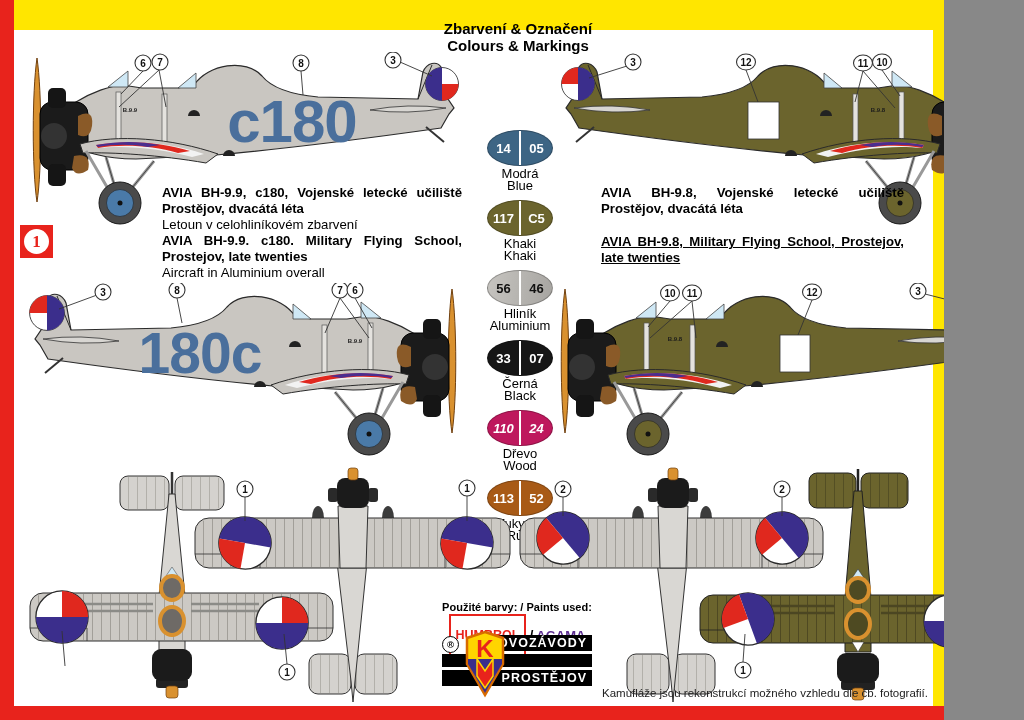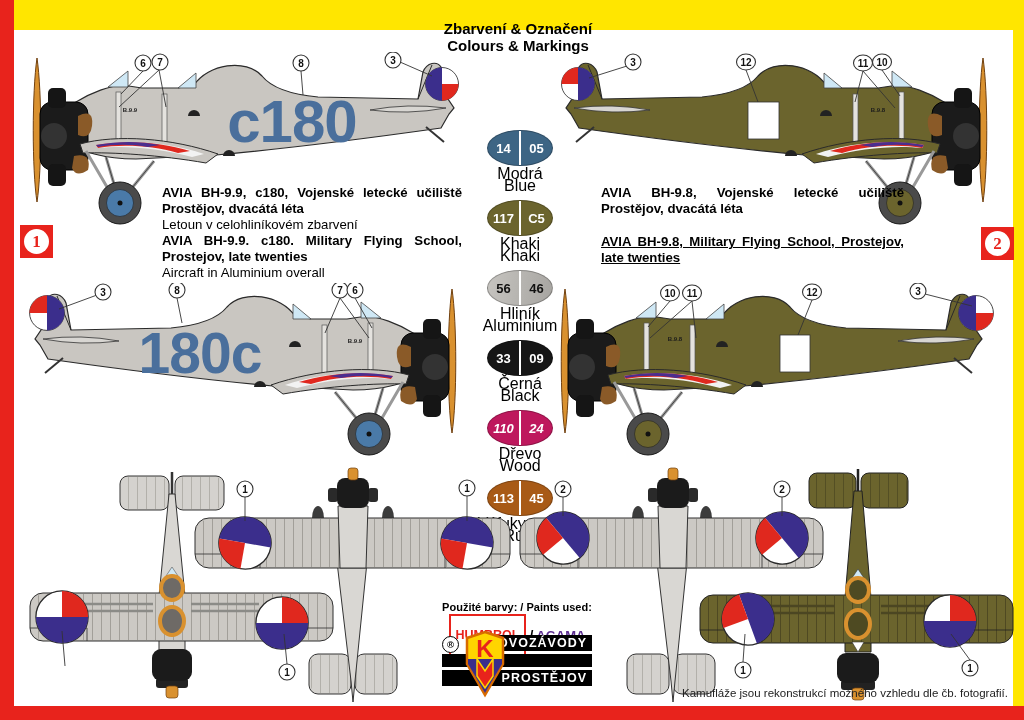--- a/index.html
+++ b/index.html
@@ -1,16 +1,16 @@
 <!DOCTYPE html>
 <html><head>
 <meta charset="utf-8">
 <style>
   html,body{margin:0;padding:0;background:#888;}
-  .page{position:relative;width:1024px;height:720px;background:#fff;overflow:hidden;
+  .page{position:relative;width:944px;height:720px;background:#fff;overflow:hidden;
         font-family:"Liberation Sans",sans-serif;color:#000;}
   
   .edge-left{position:absolute;left:0;top:0;width:14px;height:720px;background:#e8231c;}
   .edge-top{position:absolute;left:14px;top:0;right:0;height:30px;background:#ffe600;}
   .edge-right{position:absolute;right:0;top:30px;width:11px;bottom:14px;background:#ffe600;}
   .edge-bottom{position:absolute;left:0;bottom:0;width:1024px;height:14px;background:#e8231c;}
   
   .title{position:absolute;left:368px;top:20px;width:300px;text-align:center;
          font-size:15px;font-weight:bold;line-height:17px;}
   
@@ -29,21 +29,21 @@
   .tb2 .gap{margin-top:17px;text-decoration:underline;}
   
   .chips{position:absolute;left:462px;top:130px;width:116px;display:flex;
          flex-direction:column;align-items:center;}
   .chip{width:64px;height:34px;border-radius:50%;display:flex;overflow:hidden;
         border:1px solid rgba(0,0,0,.25);flex:none;}
   .chip span{flex:1;display:flex;align-items:center;justify-content:center;
         font-weight:bold;font-size:13px;color:#fff;}
   .chip span:first-child{border-right:2px solid #fff;}
   .chip.dark-text span{color:#111;}
-  .chip-labels{text-align:center;font-size:16px;line-height:11.5px;margin:2px 0 9px;}
+  .chip-labels{text-align:center;font-size:13px;line-height:11.5px;margin:2px 0 9px;}
   .c0{background:#3d6584;} .c1{background:#6b642d;}
   .c2{background:linear-gradient(100deg,#c6c4c0,#a7a5a1);}
   .c3{background:#161616;} .c4{background:#be185d;font-style:italic;} .c5{background:#a85a16;}
   
   .acsvg{position:absolute;}
   .callout circle,.callout ellipse{fill:#fff;stroke:#333;stroke-width:1.1;}
   .callout text{font-size:10px;font-weight:bold;fill:#111;text-anchor:middle;}
   .callout line{stroke:#333;stroke-width:0.9;}
   .bigcode{font-weight:bold;font-size:60px;fill:#4a6f9c;letter-spacing:-1px;text-anchor:middle;}
   .bigcode2{font-weight:bold;font-size:57px;fill:#4a6f9c;letter-spacing:-1px;text-anchor:middle;}
@@ -282,37 +282,37 @@
     <div class="chip c2 dark-text">
       <span>56</span>
       <span>46</span>
       </div>
     <div class="chip-labels">
       <div>Hliník</div>
         <div>Aluminium</div>
       </div>
     <div class="chip c3">
       <span>33</span>
-      <span>09</span>
+      <span>07</span>
       </div>
     <div class="chip-labels">
       <div>Černá</div>
         <div>Black</div>
       </div>
     <div class="chip c4">
       <span>110</span>
       <span>24</span>
       </div>
     <div class="chip-labels">
       <div>Dřevo</div>
         <div>Wood</div>
       </div>
     <div class="chip c5">
       <span>113</span>
-      <span>45</span>
+      <span>52</span>
       </div>
     <div class="chip-labels">
       <div>Výfuky - rez</div>
         <div>Rust</div>
       </div>
   </div>
 
   <svg class="acsvg" style="left:25px;top:466px" width="310" height="240" viewBox="0 0 310 240">
     <rect x="95" y="10" width="49" height="34" rx="8" fill="#d4d2ce" stroke="#333"></rect>
     <rect x="150" y="10" width="49" height="34" rx="8" fill="#d4d2ce" stroke="#333"></rect>

